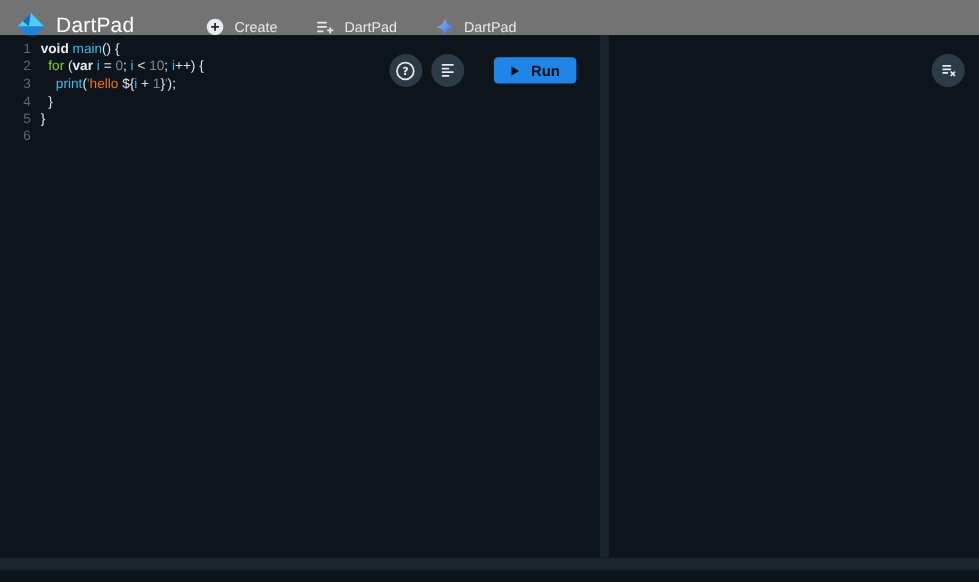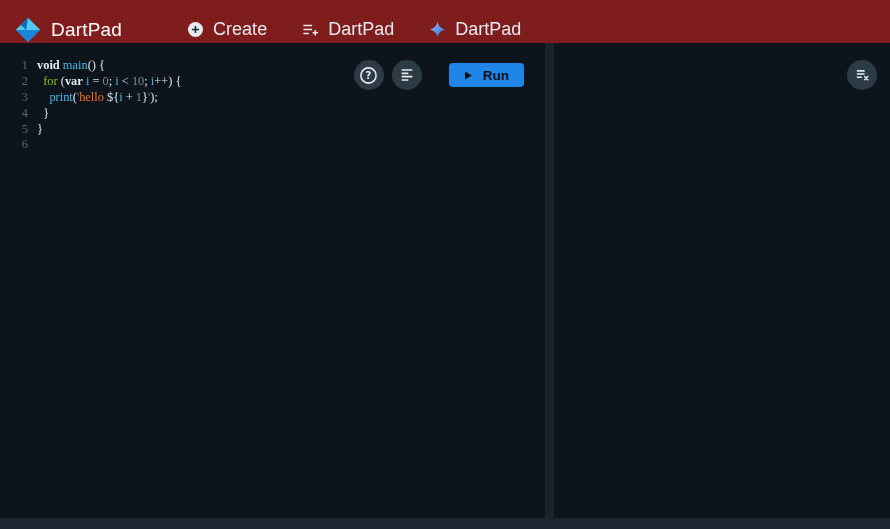--- a/index.html
+++ b/index.html
@@ -4,39 +4,39 @@
 <style>
   html,body{margin:0;padding:0;}
   body{
     width:890px;height:529px;overflow:hidden;
     background:#0d141b;
     font-family:"Liberation Sans",sans-serif;
     -webkit-font-smoothing:antialiased;
   }
   
   .appbar{
-    height:43px;background:#7f1d1d;display:flex;align-items:center;
+    height:32px;background:#737373;display:flex;align-items:center;
     padding:16px 18px 0 14px;box-sizing:border-box;color:#e8eaed;
   }
   .brand{display:flex;align-items:center;gap:9px;}
   .brand-title{font-size:19px;color:#ffffff;letter-spacing:.2px;}
   .menus{display:flex;align-items:center;gap:34px;margin-left:64px;}
-  .menu-item{display:flex;align-items:center;gap:8px;font-size:18px;color:#e6eaee;cursor:pointer;background:none;border:none;font-family:"Liberation Sans",sans-serif;padding:0;text-align:right;}
+  .menu-item{display:flex;align-items:center;gap:8px;font-size:13px;color:#e6eaee;cursor:pointer;background:none;border:none;font-family:"Liberation Sans",sans-serif;padding:0;text-align:right;}
   .appbar-right{margin-left:auto;display:flex;align-items:center;gap:23px;}
   .iconbtn{background:none;border:none;padding:0;cursor:pointer;display:flex;align-items:center;}
   
   .main{display:flex;height:475px;}
   .panel{position:relative;background:#0d141b;box-sizing:border-box;}
   .editor-panel{width:545px;}
   .divider{width:9px;background:#19232e;cursor:col-resize;}
   .console-panel{flex:1;}
   
   .code{
-    padding-top:15px;
-    font-family:Liberation Serif, serif;
+    padding-top:5px;
+    font-family:Liberation Sans, sans-serif;
     font-size:12.4px;line-height:15.9px;white-space:pre;
     color:#dde3ea;
   }
   .code-line{height:15.9px;}
   .ln{display:inline-block;width:28px;text-align:right;margin-right:9px;color:#5c6876;}
   .tk-kw{color:#e8edf2;font-weight:bold;}
   .tk-fn{color:#44b8e8;}
   .tk-ctrl{color:#84cc16;}
   .tk-num{color:#7e8a99;}
   .tk-str{color:#f97316;}

